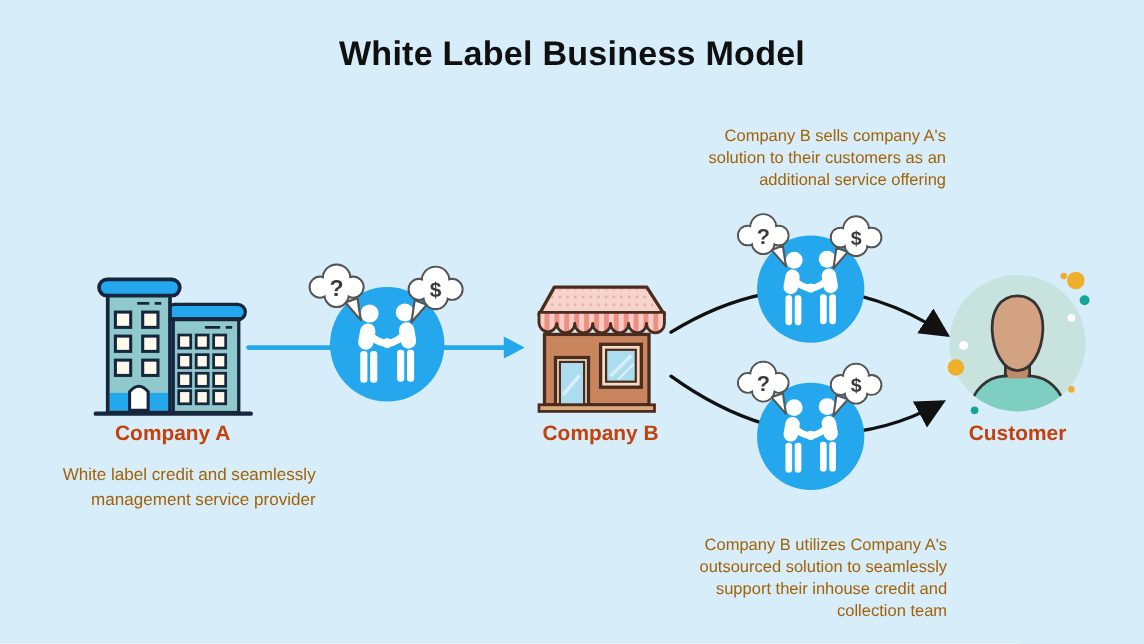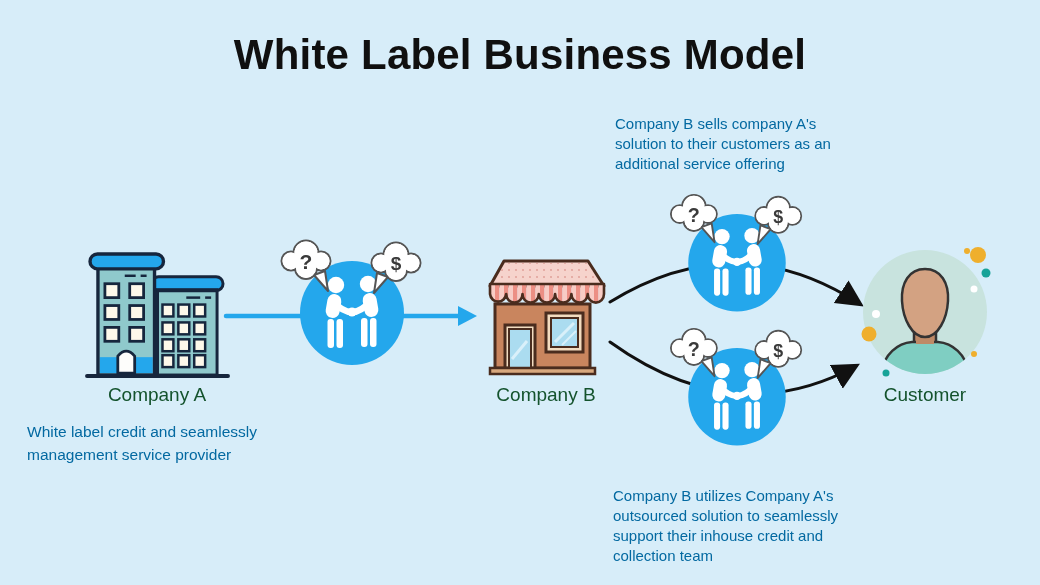--- a/index.html
+++ b/index.html
@@ -1,21 +1,21 @@
 <!DOCTYPE html>
 <html><head>
 <meta charset="utf-8">
 <style>
   html,body{margin:0;padding:0;}
   body{font-family:"Liberation Sans",sans-serif;background:#ffffff;}
   #stage{position:relative;width:1040px;height:585px;background:#D7EDF9;overflow:hidden;}
   #title{position:absolute;top:31px;left:0;width:1040px;text-align:center;
-         font-size:42px;font-weight:700;color:#101010;letter-spacing:.2px;}
-  .caption{position:absolute;text-align:left;font-size:15px;line-height:20px;color:#0369a1;}
-  .node-label{position:absolute;text-align:center;font-size:19px;font-weight:400;color:#14532d;}
+         font-size:31px;font-weight:700;color:#101010;letter-spacing:.2px;}
+  .caption{position:absolute;text-align:right;font-size:15px;line-height:20px;color:#a16207;}
+  .node-label{position:absolute;text-align:center;font-size:19px;font-weight:700;color:#c2410c;}
   .abs{position:absolute;}
   svg{display:block;overflow:visible;}
   text.bubble-sym{font-family:"Liberation Sans",sans-serif;font-weight:600;fill:#3a3a3a;}
 </style>
 </head>
 <body>
 
 <div id="stage">
 
   <svg class="abs" style="left:222px;top:301px;" width="260" height="30" viewBox="0 0 260 30">

